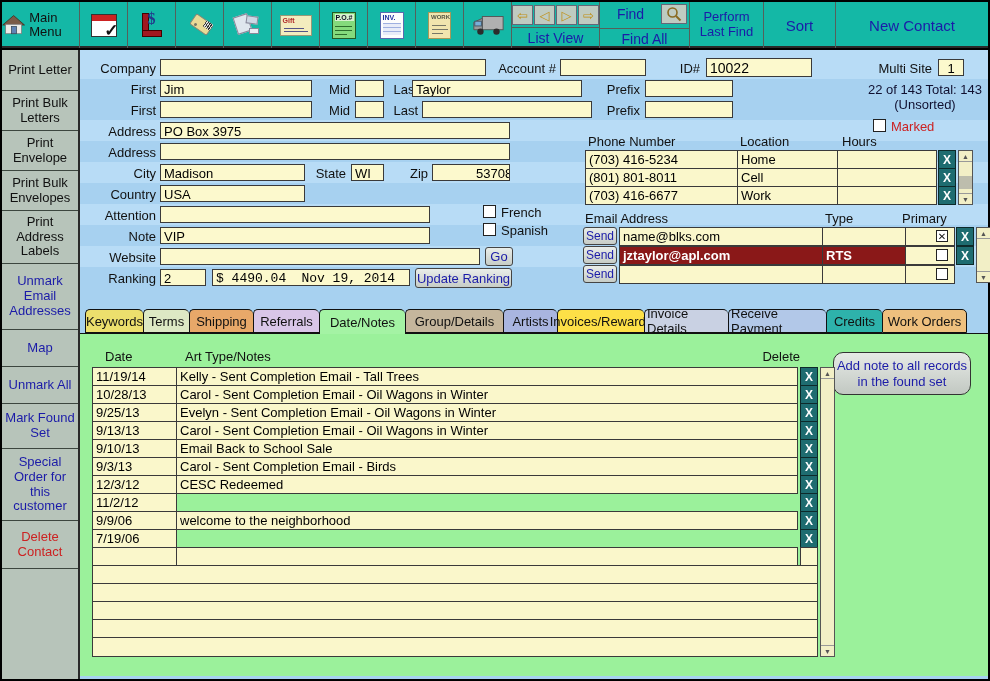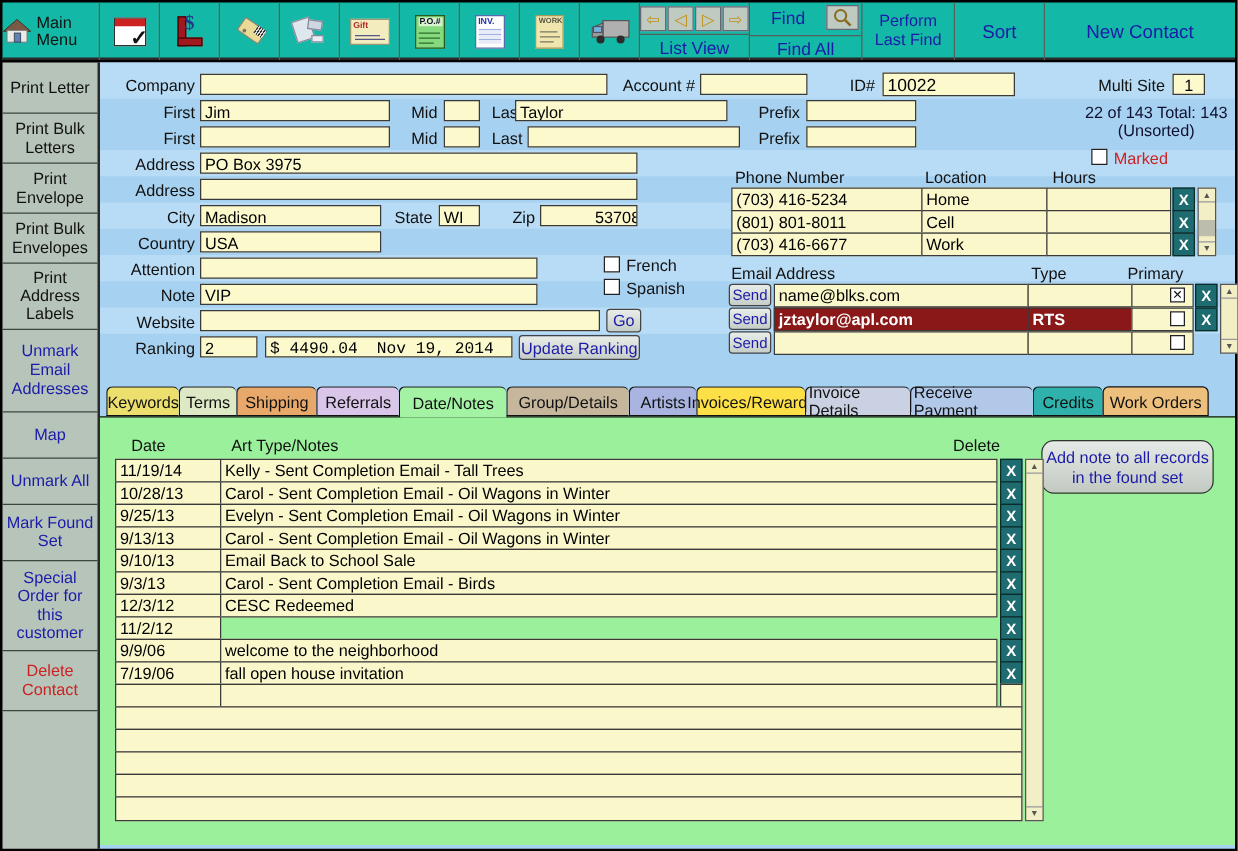--- a/index.html
+++ b/index.html
@@ -394,21 +394,20 @@
       <div class="xbtn" style="left: 720px; top: 141px; background: rgb(30, 108, 112);">X</div>
 
       <div class="cell nrow-date" style="top:159px;">11/2/12</div>
       <div class="xbtn" style="left: 720px; top: 159px; background: rgb(30, 108, 112);">X</div>
 
       <div class="cell nrow-date" style="top:177px;">9/9/06</div>
       <div class="cell nrow-note" style="top:177px;">welcome to the neighborhood</div>
       <div class="xbtn" style="left: 720px; top: 177px; background: rgb(30, 108, 112);">X</div>
 
       <div class="cell nrow-date" style="top:195px;">7/19/06</div>
-      <div class="cell nrow-note" style="top:195px;">fall open house invitation</div>
       <div class="xbtn" style="left: 720px; top: 195px; background: rgb(30, 108, 112);">X</div>
 
       <div class="cell nrow-date" style="top:213px;"></div>
       <div class="cell nrow-note" style="top:213px;"></div>
       <div class="cell" style="left:720px;top:213px;width:18px;"></div>
 
       <div class="cell" style="left:12px;top:231px;width:726px;"></div>
       <div class="cell" style="left:12px;top:249px;width:726px;"></div>
       <div class="cell" style="left:12px;top:267px;width:726px;"></div>
       <div class="cell" style="left:12px;top:285px;width:726px;"></div>

